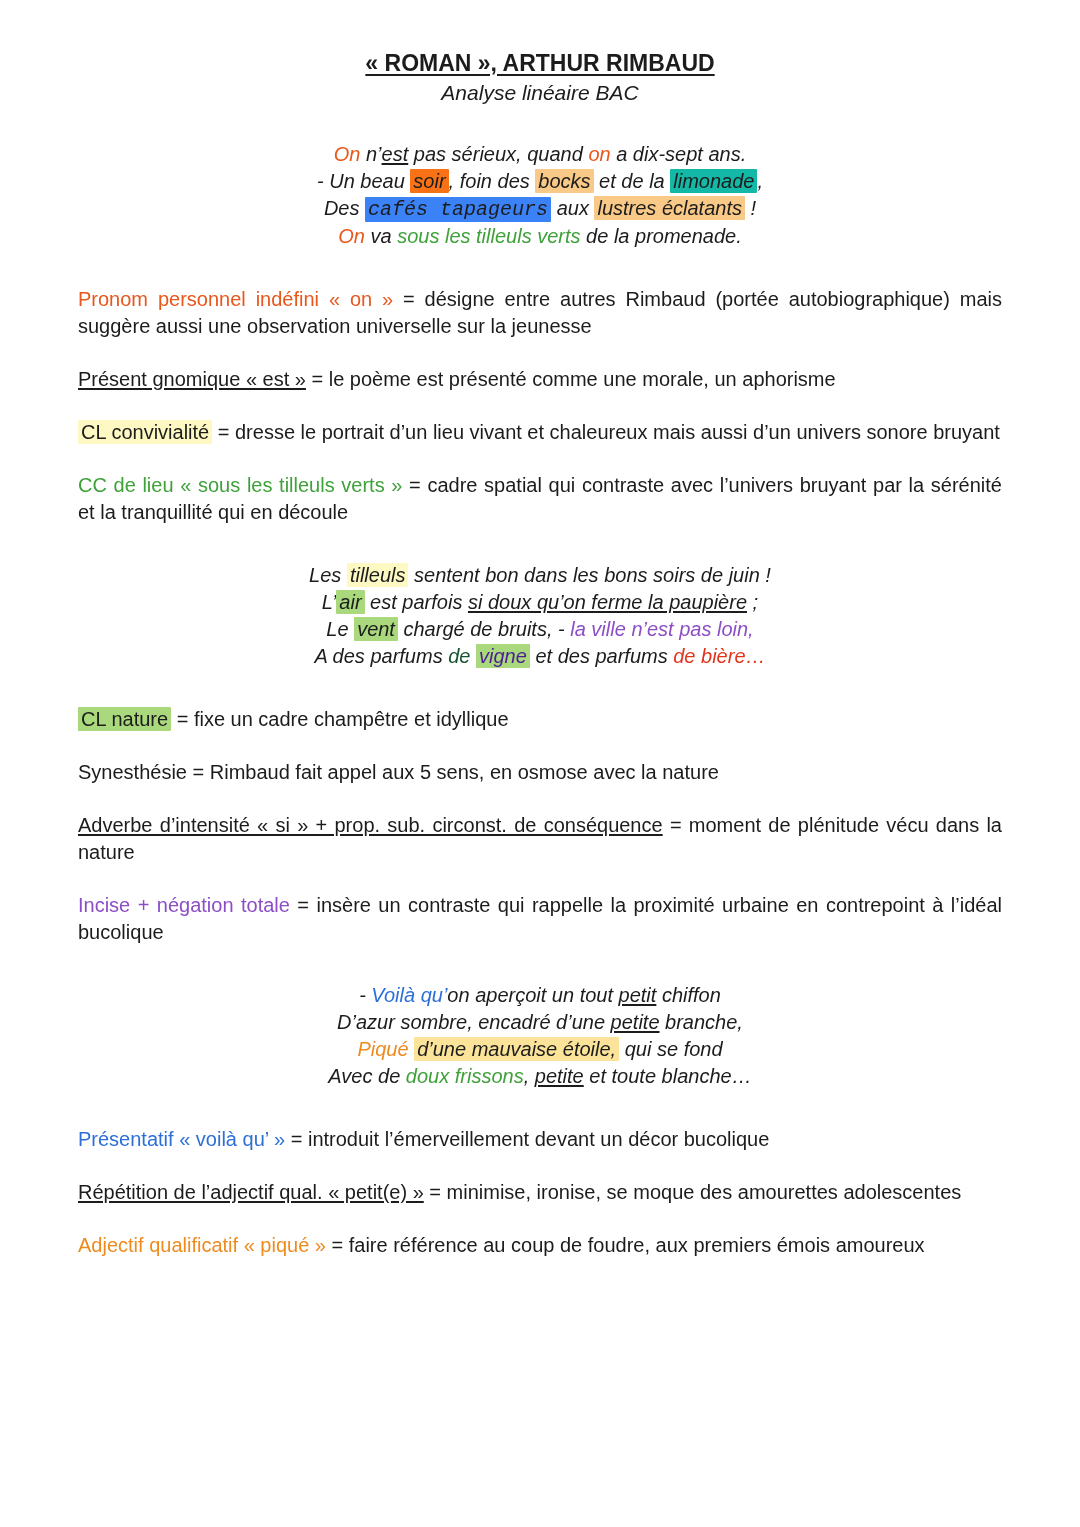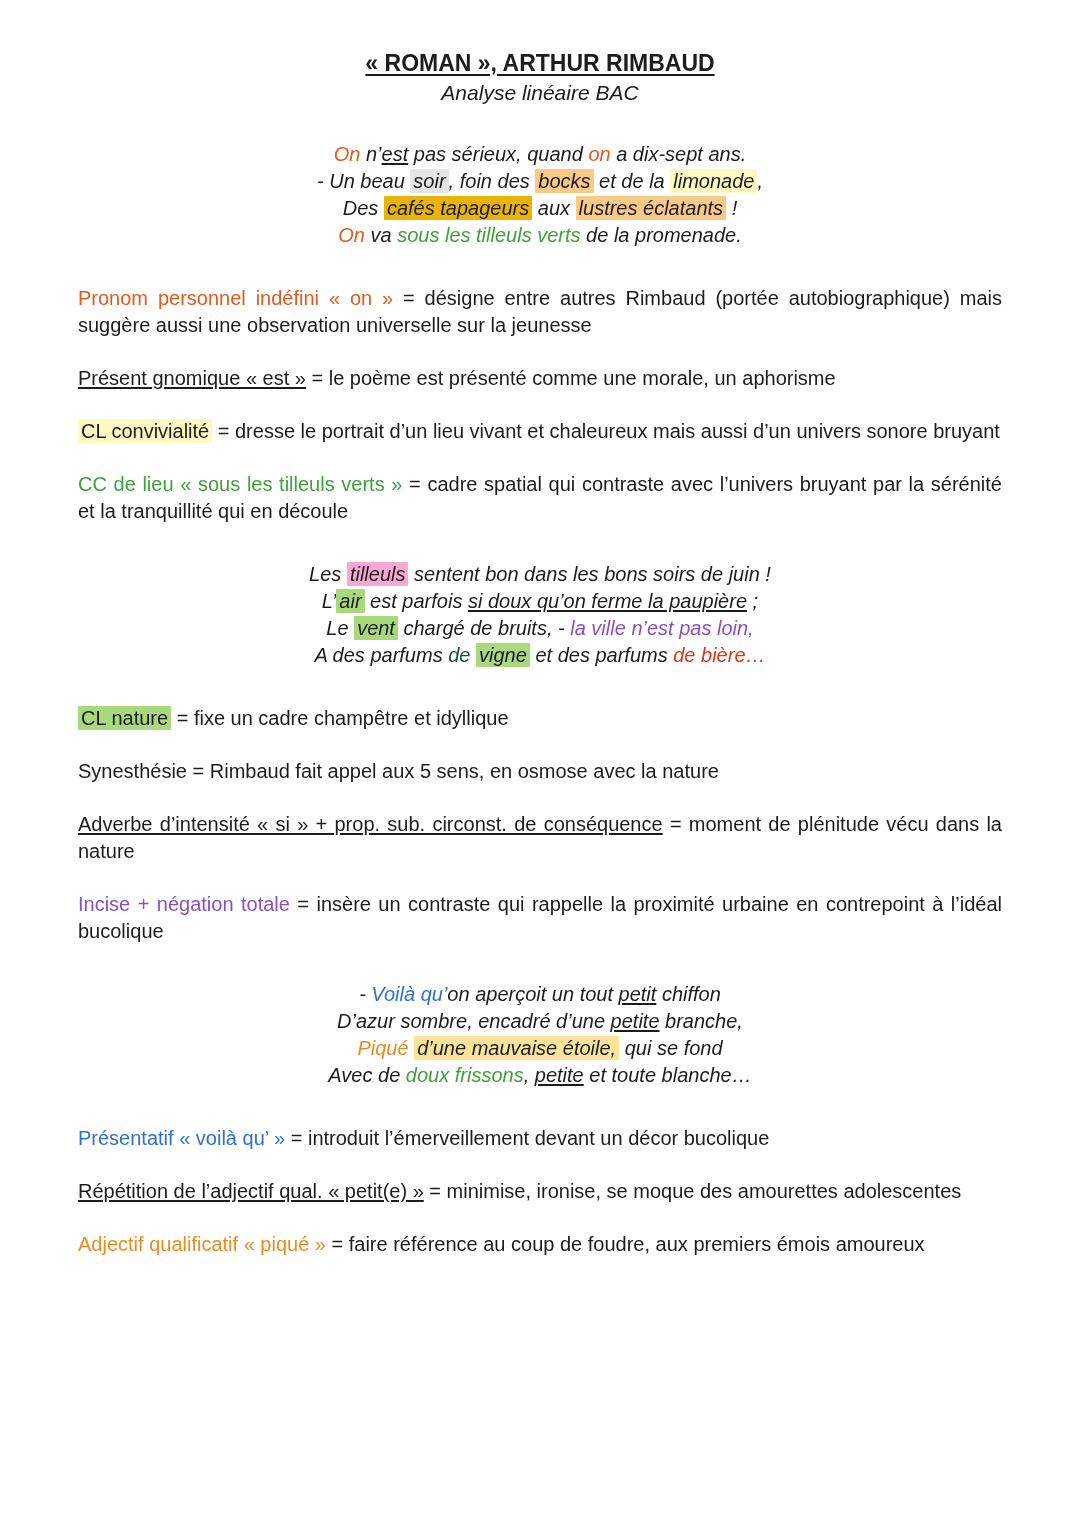--- a/index.html
+++ b/index.html
@@ -47,33 +47,33 @@
 </style>
 </head>
 <body>
 
 <div class="page">
   <h1 class="doc-title">« ROMAN », ARTHUR RIMBAUD</h1>
   <h2 class="doc-subtitle">Analyse linéaire BAC</h2>
   <div>
       <div class="block stanza">
         <div class="verse"><span style="color: rgb(232, 87, 28);">On</span><span> n’</span><span class="u">est</span><span> pas sérieux, quand </span><span style="color: rgb(232, 87, 28);">on</span><span> a dix-sept ans.</span></div>
-        <div class="verse"><span>- Un beau </span><span class="hl" style="background-color: #e5e5e5;">soir</span><span>, foin des </span><span class="hl" style="background-color: rgb(249, 201, 135);">bocks</span><span> et de la </span><span class="hl" style="background-color: #fef9c3;">limonade</span><span>,</span></div>
-        <div class="verse"><span>Des </span><span class="hl" style="background-color: #eab308;">cafés tapageurs</span><span> aux </span><span class="hl" style="background-color: rgb(249, 201, 135);">lustres éclatants</span><span> !</span></div>
+        <div class="verse"><span>- Un beau </span><span class="hl" style="background-color: #f97316;">soir</span><span>, foin des </span><span class="hl" style="background-color: rgb(249, 201, 135);">bocks</span><span> et de la </span><span class="hl" style="background-color: #14b8a6;">limonade</span><span>,</span></div>
+        <div class="verse"><span>Des </span><span class="hl" style="background-color: #3b82f6; font-family: Liberation Mono, monospace;">cafés tapageurs</span><span> aux </span><span class="hl" style="background-color: rgb(249, 201, 135);">lustres éclatants</span><span> !</span></div>
         <div class="verse"><span style="color: rgb(232, 87, 28);">On</span><span> va </span><span style="color: rgb(63, 161, 58);">sous les tilleuls verts</span><span> de la promenade.</span></div>
       </div>
       <div class="block para"><span style="color: rgb(232, 87, 28);">Pronom personnel indéfini « on »</span><span> = désigne entre autres Rimbaud (portée autobiographique) mais suggère aussi une observation universelle sur la jeunesse</span></div>
       <div class="block para"><span class="u">Présent gnomique « est »</span><span> = le poème est présenté comme une morale, un aphorisme</span></div>
       <div class="block para"><span class="hl" style="background-color: #fef9c3;">CL convivialité</span><span> = dresse le portrait d’un lieu vivant et chaleureux mais aussi d’un univers sonore bruyant</span></div>
       <div class="block para"><span style="color: rgb(63, 161, 58);">CC de lieu « sous les tilleuls verts »</span><span> = cadre spatial qui contraste avec l’univers bruyant par la sérénité et la tranquillité qui en découle</span></div>
       <div class="block stanza">
-        <div class="verse"><span>Les </span><span class="hl" style="background-color: #f9a8d4;">tilleuls</span><span> sentent bon dans les bons soirs de juin !</span></div>
+        <div class="verse"><span>Les </span><span class="hl" style="background-color: #fef9c3;">tilleuls</span><span> sentent bon dans les bons soirs de juin !</span></div>
         <div class="verse"><span>L’</span><span class="hl" style="background-color: rgb(169, 217, 124);">air</span><span> est parfois </span><span class="u">si doux qu’on ferme la paupière</span><span> ;</span></div>
         <div class="verse"><span>Le </span><span class="hl" style="background-color: rgb(169, 217, 124);">vent</span><span> chargé de bruits, - </span><span style="color: rgb(141, 78, 197);">la ville n’est pas loin,</span></div>
-        <div class="verse"><span>A des parfums </span><span style="color: #14532d;">de </span><span class="hl" style="color: #0f172a; background-color: rgb(169, 217, 124);">vigne</span><span> et des parfums </span><span style="color: rgb(226, 52, 29);">de bière…</span></div>
+        <div class="verse"><span>A des parfums </span><span style="color: #14532d;">de </span><span class="hl" style="color: #4c1d95; background-color: rgb(169, 217, 124);">vigne</span><span> et des parfums </span><span style="color: rgb(226, 52, 29);">de bière…</span></div>
       </div>
       <div class="block para"><span class="hl" style="background-color: rgb(169, 217, 124);">CL nature</span><span> = fixe un cadre champêtre et idyllique</span></div>
       <div class="block para"><span>Synesthésie = Rimbaud fait appel aux 5 sens, en osmose avec la nature</span></div>
       <div class="block para"><span class="u">Adverbe d’intensité « si » + prop. sub. circonst. de conséquence</span><span> = moment de plénitude vécu dans la nature</span></div>
       <div class="block para"><span style="color: rgb(141, 78, 197);">Incise + négation totale</span><span> = insère un contraste qui rappelle la proximité urbaine en contrepoint à l’idéal bucolique</span></div>
       <div class="block stanza">
         <div class="verse"><span>- </span><span style="color: rgb(45, 111, 217);">Voilà qu’</span><span>on aperçoit un tout </span><span class="u">petit</span><span> chiffon</span></div>
         <div class="verse"><span>D’azur sombre, encadré d’une </span><span class="u">petite</span><span> branche,</span></div>
         <div class="verse"><span style="color: rgb(238, 139, 30);">Piqué</span><span> </span><span class="hl" style="background-color: rgb(251, 228, 154);">d’une mauvaise étoile,</span><span> qui se fond</span></div>
         <div class="verse"><span>Avec de </span><span style="color: rgb(63, 161, 58); text-align: right;">doux frissons</span><span>, </span><span class="u">petite</span><span> et toute blanche…</span></div>

